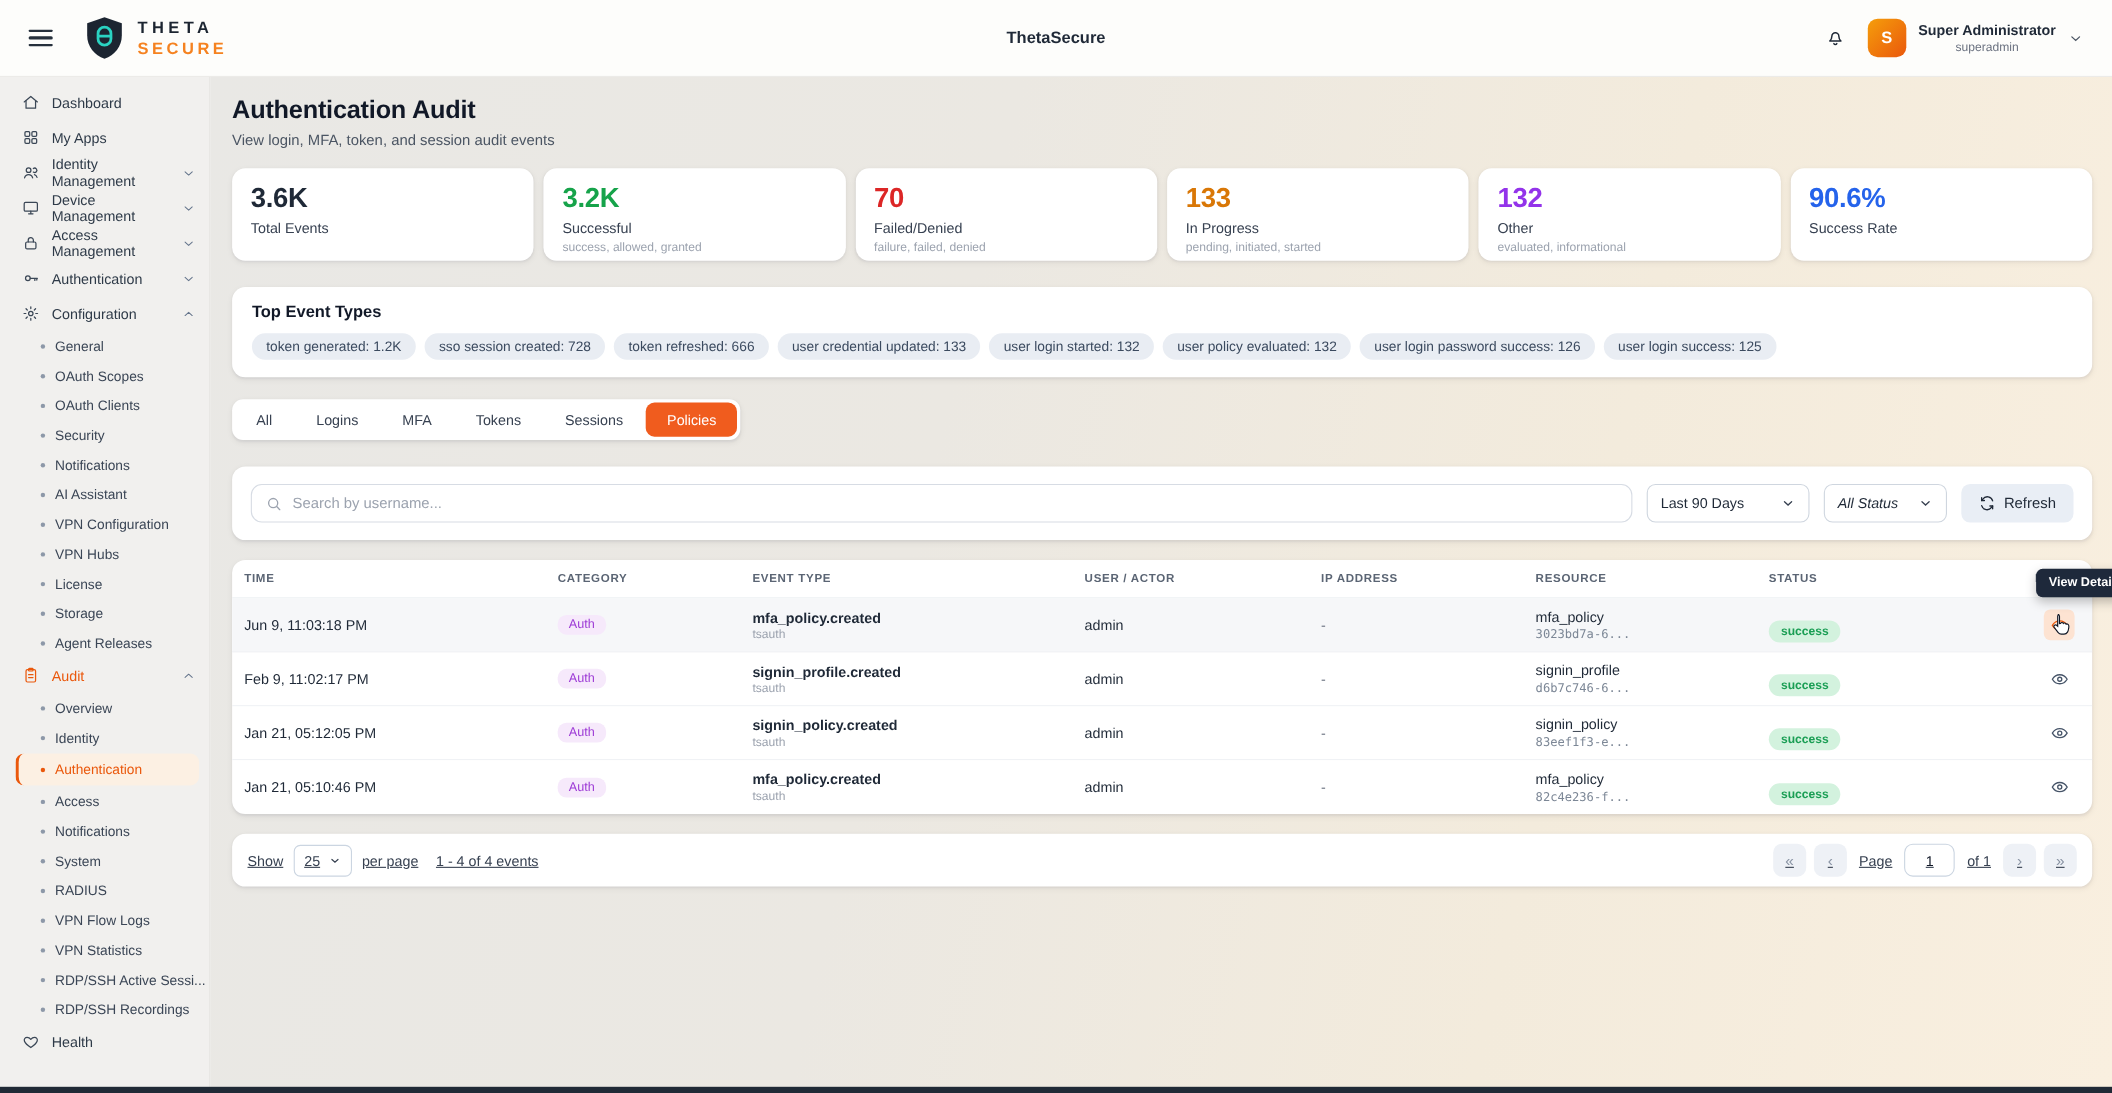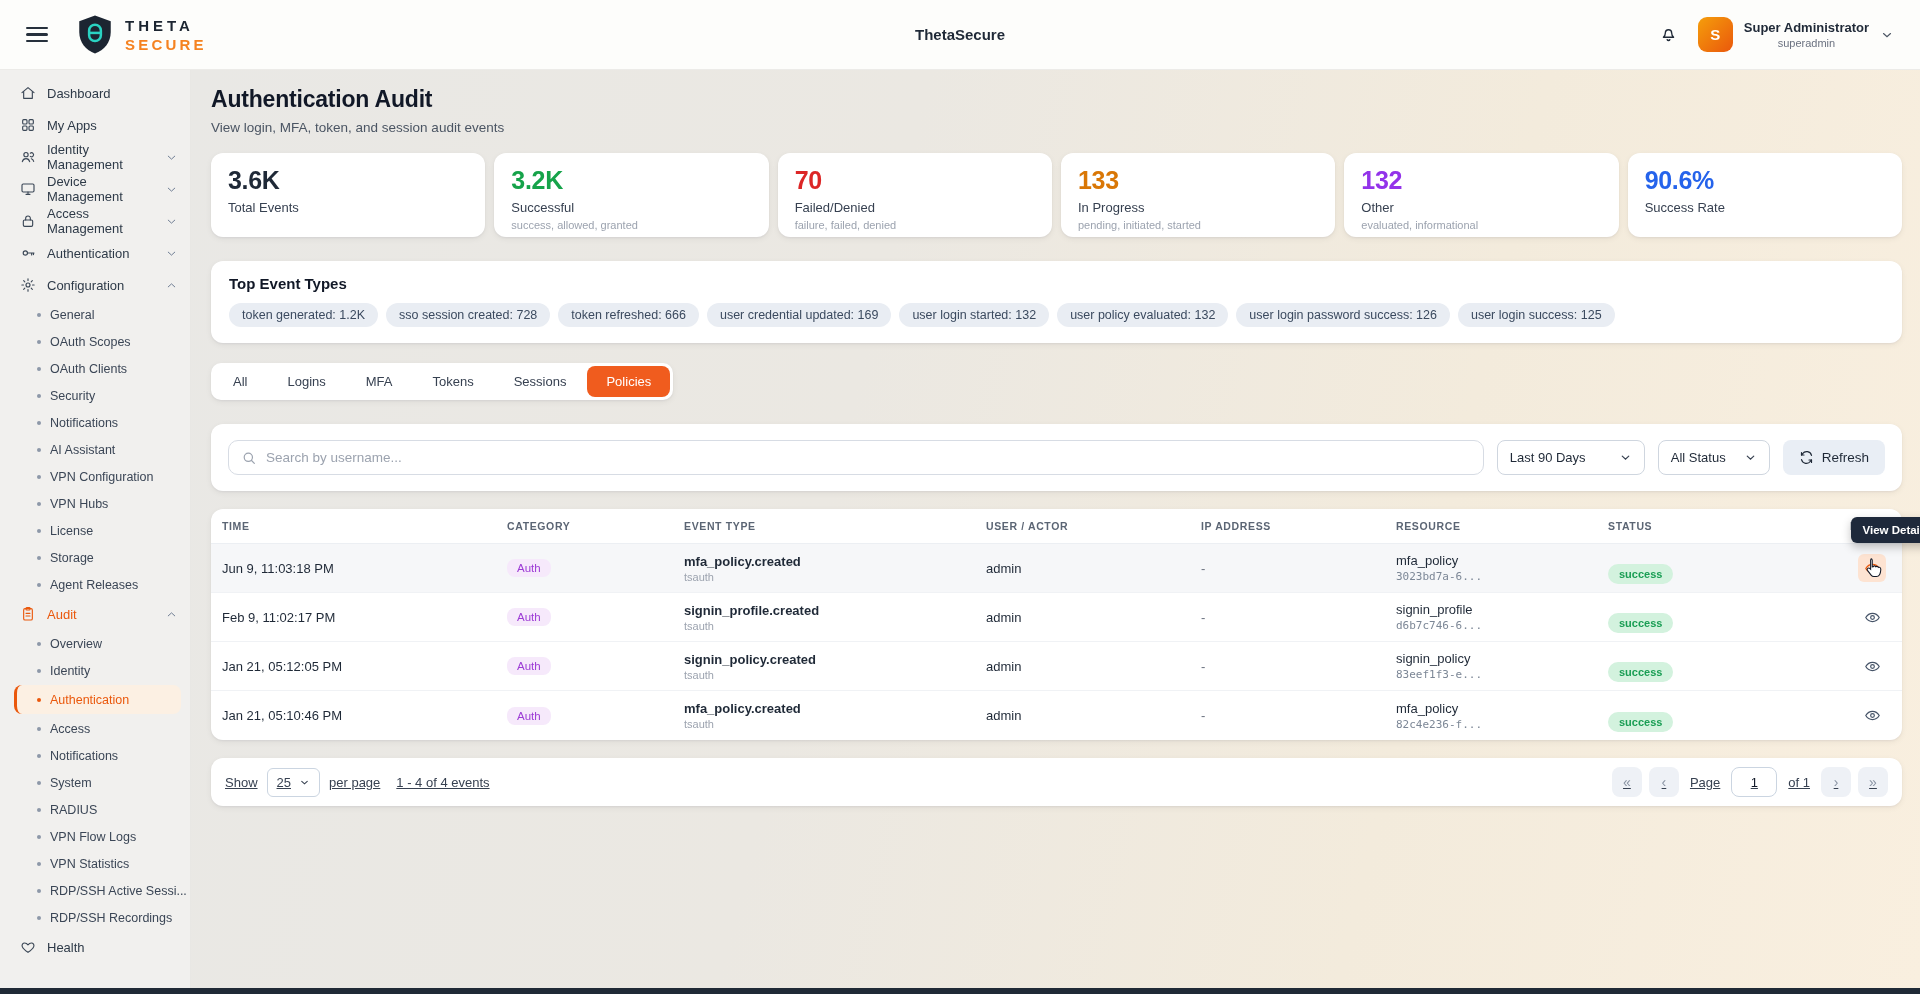--- a/index.html
+++ b/index.html
@@ -54,21 +54,21 @@
   .tab { padding:8px 19px; font-size:13px; color:#374151; border-radius:8px; cursor:pointer; }
   .tab.active { background:#f05c1e; color:#fff; font-weight:500; }
 
   .filter { margin-top:24px; padding:16px 17px; display:flex; align-items:center; gap:13px; }
   .search { flex:1; height:35px; border:1px solid #d7dce4; border-radius:10px; display:flex; align-items:center; gap:9px; padding:0 12px; background:#fff; }
   .search .ic { color:#9ca3af; display:flex; }
   .search input { border:0; outline:0; flex:1; font-size:13.5px; color:#111827; font-family:"Liberation Sans",sans-serif; background:transparent; }
   .search input::placeholder { color:#9ca3af; }
   .sel { height:35px; border:1px solid #cfd6df; border-radius:8px; display:flex; align-items:center; padding:0 12px; font-size:13px; color:#1f2937; gap:10px; background:#fff; cursor:pointer; }
   .sel .chev { color:#374151; display:flex; }
-  .sel.date { width:148px; } .sel.status { width:112px; }
+  .sel.date { width:148px; } .sel.status { width:112px;font-style:italic; }
   .sel .sellbl { flex:1; }
   .refresh { height:35px; background:#e9eef5; border:0; border-radius:8px; padding:0 16px; display:flex; align-items:center; gap:8px; font-size:13.5px; color:#1f2937; font-family:"Liberation Sans",sans-serif; cursor:pointer; }
 
   .tablewrap { margin-top:18px; overflow:hidden; }
   .tgrid { display:grid; grid-template-columns:285px 177px 302px 215px 195px 212px 242px 1fr; align-items:center; padding-left:11px; }
   .thead { height:35px; border-bottom:1px solid #eceff3; font-size:10.5px; font-weight:700; letter-spacing:.06em; text-transform:uppercase; color:#5b6574; }
   .trow { height:49px; border-bottom:1px solid #f0f2f5; font-size:13px; color:#1f2937; }
   .trow:last-child { border-bottom:0; }
   .trow.hovered { background:#f6f7f9; }
   .badge-auth { display:inline-block; background:#f6e9fb; color:#9d3bd6; font-size:11.5px; padding:3px 10px; border-radius:8px; }
@@ -384,21 +384,21 @@
         <div class="l">Success Rate</div>
       </div>
     </div>
 
   <section class="panel events">
     <h2>Top Event Types</h2>
     <div class="chips" id="chips">
         <span class="chip">token generated: 1.2K</span>
         <span class="chip">sso session created: 728</span>
         <span class="chip">token refreshed: 666</span>
-        <span class="chip">user credential updated: 169</span>
+        <span class="chip">user credential updated: 133</span>
         <span class="chip">user login started: 132</span>
         <span class="chip">user policy evaluated: 132</span>
         <span class="chip">user login password success: 126</span>
         <span class="chip">user login success: 125</span>
       </div>
   </section>
 
   <div class="tabs" id="tabs">
       <div class="tab">All</div>
       <div class="tab">Logins</div>

